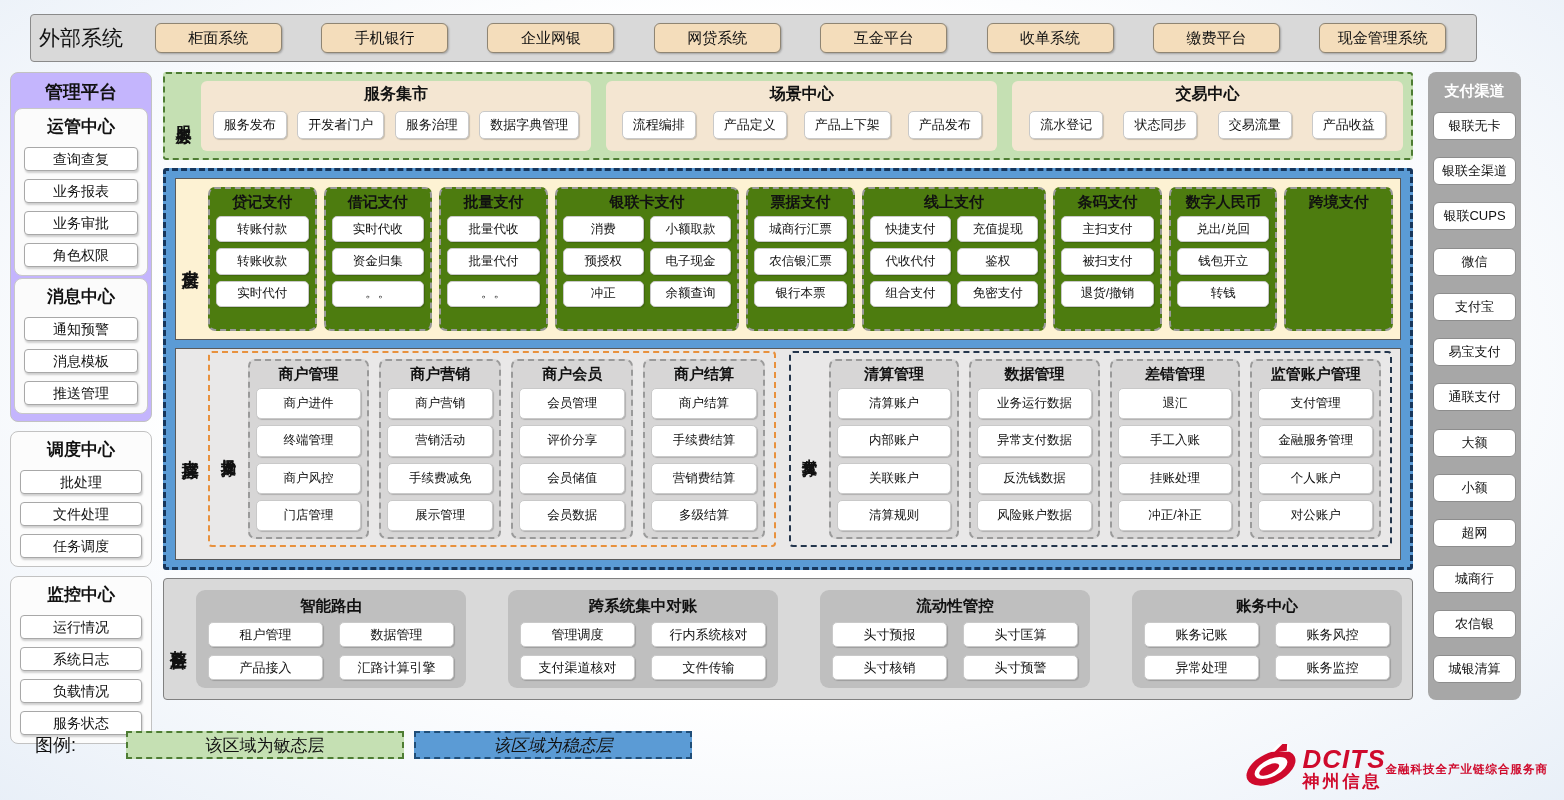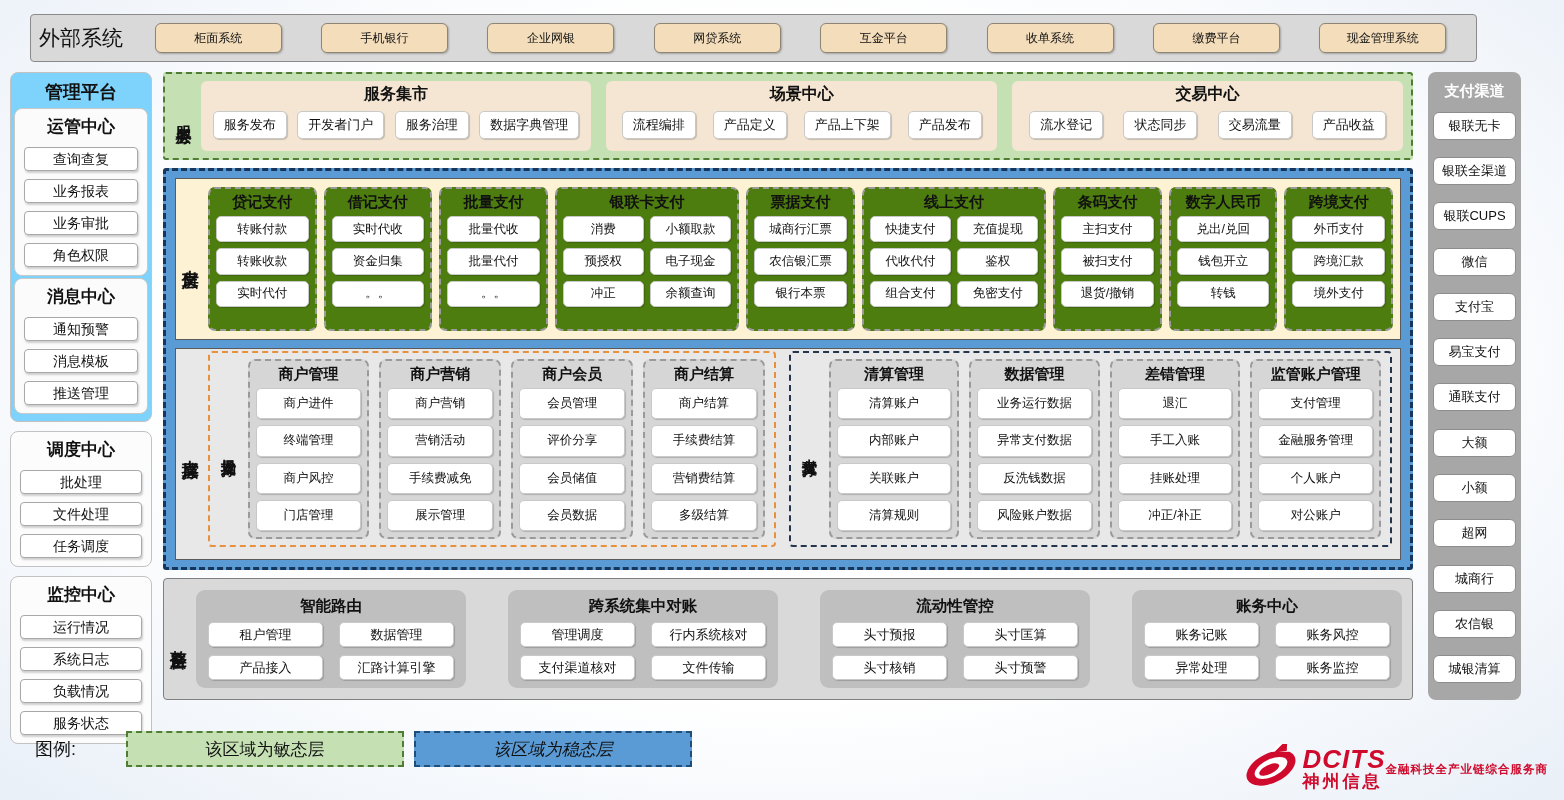--- a/index.html
+++ b/index.html
@@ -9,25 +9,25 @@
     background:radial-gradient(ellipse at 50% 45%, #ffffff 55%, #d7e3f2 135%);
   }
   .page{position:relative;width:1564px;height:800px;}
 
   
   .ext-bar{position:absolute;left:30px;top:14px;width:1447px;height:48px;background:#d9d9d9;
     border:1px solid #8a8a8a;border-radius:4px;display:flex;align-items:center;box-sizing:border-box;}
   .ext-label{font-size:21px;font-weight:normal;margin-left:8px;width:96px;flex:0 0 auto;}
   .ext-list{flex:1;display:flex;justify-content:space-around;align-items:center;padding-right:10px;}
   .ext-btn{width:127px;height:30px;line-height:28px;text-align:center;background:#f4ddbb;
-    border:1px solid #8f8573;border-radius:6px;font-size:12px;box-shadow:1px 1px 2px rgba(0,0,0,.25);box-sizing:border-box;}
+    border:1px solid #8f8573;border-radius:6px;font-size:15px;box-shadow:1px 1px 2px rgba(0,0,0,.25);box-sizing:border-box;}
 
   
   .left-sidebar{position:absolute;left:10px;top:72px;width:142px;display:flex;flex-direction:column;gap:9px;}
-  .side-box{background:#7dd3fc;border:1px solid #c2c2c2;border-radius:8px;padding:2px 3px 7px;}
+  .side-box{background:#c4b5fd;border:1px solid #c2c2c2;border-radius:8px;padding:2px 3px 7px;}
   .side-title{text-align:center;font-weight:bold;font-size:18px;padding:5px 0 2px;}
   .side-group{background:#fbfbfb;border:1px solid #c8c8c8;border-radius:8px;padding:2px 3px 8px;margin-top:2px;}
   .left-sidebar > .side-group{margin-top:0;background:#fcfcfc;border-color:#c2c2c2;}
   .side-group-title{text-align:center;font-weight:bold;font-size:17px;padding:4px 0 1px;}
   .side-btn{background:#fff;border:1px solid #a8a8a8;border-radius:4px;height:24px;line-height:22px;
     text-align:center;font-size:14px;margin:8px 6px 0;box-shadow:1px 2px 2px rgba(0,0,0,.18);box-sizing:border-box;}
 
   
   .main-col{position:absolute;left:163px;top:72px;width:1250px;}
   .vlabel{writing-mode:vertical-lr;text-orientation:upright;font-weight:bold;font-size:17px;
@@ -87,21 +87,21 @@
   .right-sidebar{position:absolute;left:1428px;top:72px;width:93px;height:628px;background:#a7a7a7;
     border-radius:8px;padding:5px 5px 8px;box-sizing:border-box;display:flex;flex-direction:column;}
   .chan-title{color:#fff;font-weight:bold;font-size:15px;text-align:center;padding:5px 0 2px;}
   .chan-list{flex:1;display:flex;flex-direction:column;justify-content:space-around;}
   .chan-btn{background:#fff;border:1px solid #8d8d8d;border-radius:6px;height:28px;display:flex;
     align-items:center;justify-content:center;font-size:13px;white-space:nowrap;box-sizing:border-box;}
 
   
   .legend{position:absolute;left:35px;top:731px;display:flex;align-items:center;}
   .legend-label{font-size:18px;margin-right:50px;}
-  .legend-box{width:278px;height:36px;display:flex;align-items:center;justify-content:center;
+  .legend-box{width:278px;height:28px;display:flex;align-items:center;justify-content:center;
     font-size:17px;box-sizing:border-box;}
   .legend-box.agile{background:#c5e0b3;border:2px dashed #4e7d33;margin-right:10px;}
   .legend-box.stable{background:#5b9bd5;border:2px dashed #1f4e79;font-style:italic;}
 
   
   .logo{position:absolute;right:16px;bottom:8px;display:flex;flex-direction:row;align-items:center;}
   .logo-row{display:flex;align-items:center;gap:3px;}
   .logo-icon{width:58px;height:48px;}
   .logo-texts{display:flex;flex-direction:column;line-height:1.02;}
   .logo-name{color:#cf0a2c;font-weight:bold;font-style:italic;font-size:26px;letter-spacing:1px;}
@@ -265,25 +265,20 @@
             <div class="pay-col">
               <div class="col-title">数字人民币</div>
               <div class="col-grid cols1">
                 <div class="wbtn small">兑出/兑回</div>
                 <div class="wbtn small">钱包开立</div>
                 <div class="wbtn small">转钱</div>
               </div>
             </div>
             <div class="pay-col">
               <div class="col-title">跨境支付</div>
-              <div class="col-grid cols1">
-                <div class="wbtn small">外币支付</div>
-                <div class="wbtn small">跨境汇款</div>
-                <div class="wbtn small">境外支付</div>
-              </div>
             </div>
           </div>
       </div>
       <div class="support-layer">
         <div class="vlabel">支撑层</div>
         <div class="zones">
             <div class="zone orange">
               <div class="vlabel">场景支撑</div>
               <div class="sup-col">
                 <div class="col-title">商户管理</div>

